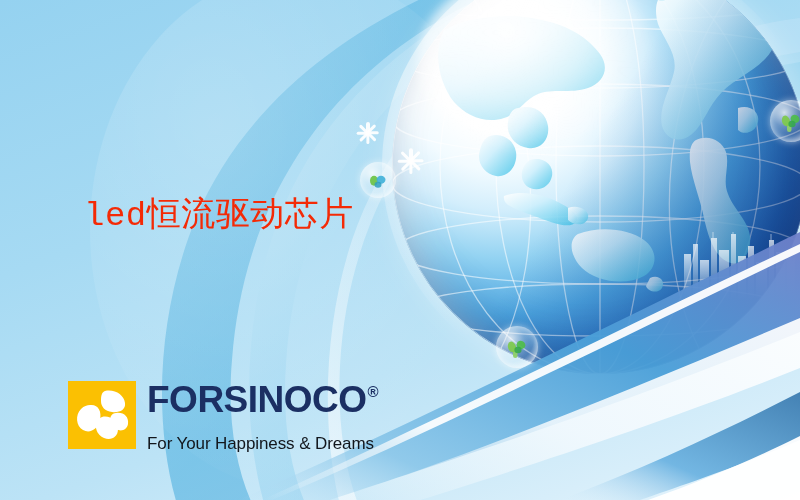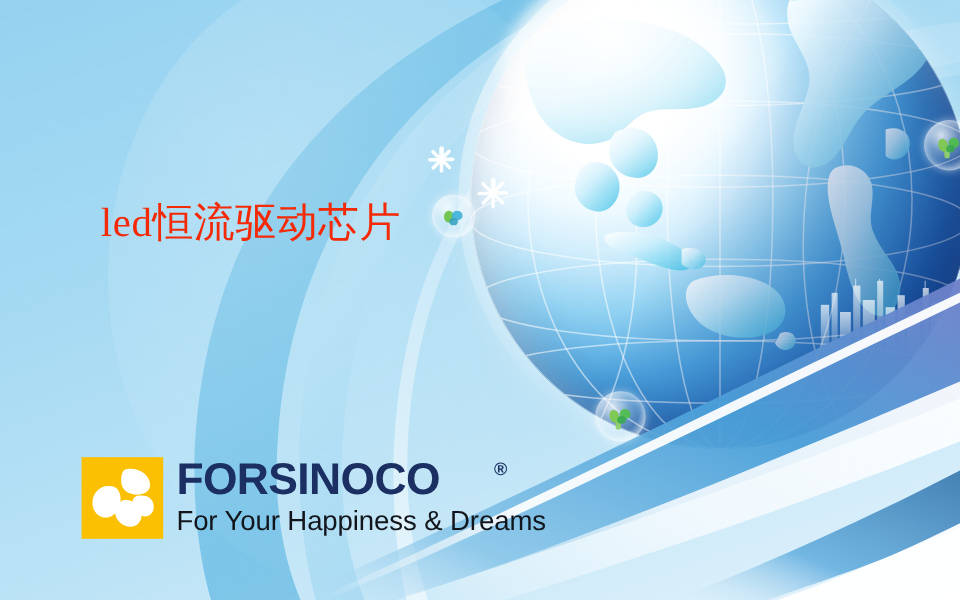--- a/index.html
+++ b/index.html
@@ -137,67 +137,68 @@
   
   #headline {
     position: absolute;
     left: 84px;
     top: 163px;
     width: 330px;
     z-index: 40;
   }
   .hl-line {
     color: #f42a06;
-    font-family: Liberation Serif, serif;
+    font-family: Liberation Mono, monospace;
     font-size: 34px;
     line-height: 1.42;
     white-space: nowrap;
     letter-spacing: 0.5px;
+    margin-top: 29px;
   }
   .hl-line.l2 { padding-left: 14px; }
 
   
   #logo {
     position: absolute;
     left: 68px;
     top: 381px;
     display: flex;
     align-items: flex-start;
     z-index: 40;
   }
   #logo-mark {
     width: 68px;
     height: 68px;
     background: #fbc002;
     flex: 0 0 auto;
     position: relative;
   }
   #logo-text { margin-left: 11px; padding-top: 1px; }
-  #brand-row { display: flex; align-items: flex-start; gap: 44px; }
+  #brand-row { display: flex; align-items: flex-start; }
   #brand-name {
     color: #1b2f63;
     font-size: 37px;
     font-weight: bold;
     line-height: 0.96;
     letter-spacing: -0.5px;
     font-family: "Liberation Sans", sans-serif;
   }
   #brand-reg {
     color: #1b2f63;
     font-size: 15px;
     font-weight: bold;
     line-height: 1;
     margin-top: 2px;
     margin-left: 1px;
   }
   #brand-tagline {
     color: #12161c;
-    font-size: 23px;
+    font-size: 17px;
     line-height: 1.05;
-    margin-top: 4px;
+    margin-top: 17px;
     letter-spacing: -0.1px;
     font-family: "Liberation Sans", sans-serif;
   }
 </style>
 </head>
 <body>
 
 <div id="poster">
 
   <div class="swirl-wrap">

